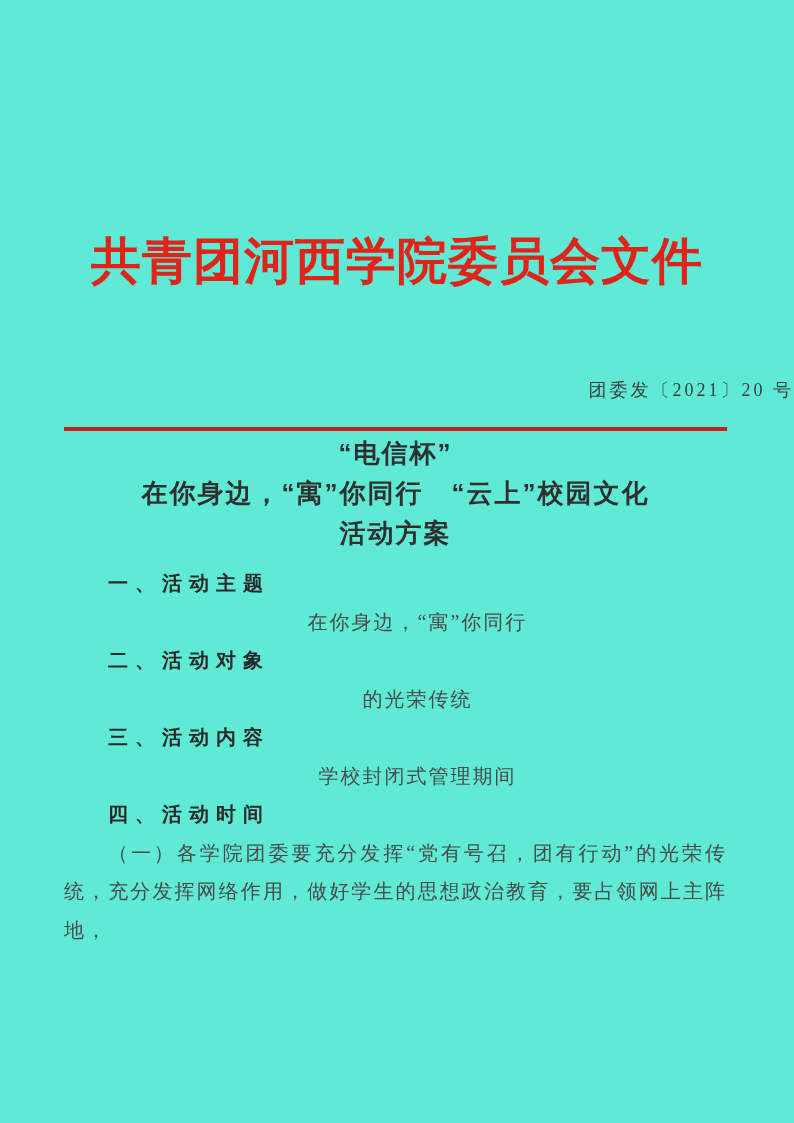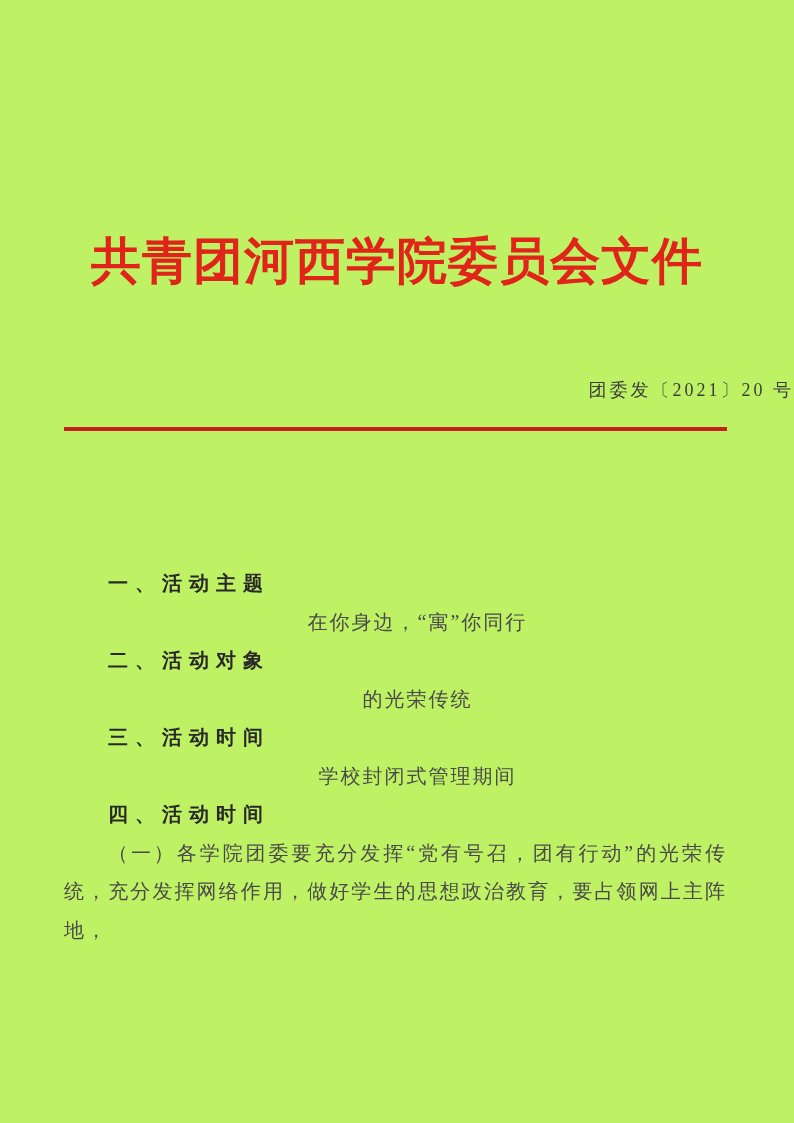--- a/index.html
+++ b/index.html
@@ -5,21 +5,21 @@
   html, body {
     margin: 0;
     padding: 0;
     background: #8a8a8a;
   }
   .page {
     position: relative;
     width: 794px;
     height: 1123px;
     margin: 0 auto;
-    background: #bef264;
+    background: #5eead4;
     overflow: hidden;
     font-family: "Liberation Serif", serif;
   }
   .org-title {
     position: absolute;
     top: 232px;
     left: 0;
     width: 100%;
     text-align: center;
     font-family: "Liberation Sans", sans-serif;
@@ -94,25 +94,30 @@
 <body>
 
 <div class="page">
 
   <div class="org-title" style="color: rgb(224, 36, 26);">共青团河西学院委员会文件</div>
 
   <div class="doc-number">团委发〔2021〕20 号</div>
 
   <div class="red-rule" style="background: rgb(194, 33, 29);"></div>
 
+  <div class="doc-title">
+    <div class="doc-title-line">“电信杯”</div>
+    <div class="doc-title-line">在你身边，“寓”你同行　“云上”校园文化</div>
+    <div class="doc-title-line">活动方案</div>
+  </div>
 
   <div class="doc-body">
     <p class="heading">一、活动主题</p>
     <p class="line">在你身边，“寓”你同行</p>
     <p class="heading">二、活动对象</p>
     <p class="line">的光荣传统</p>
-    <p class="heading">三、活动时间</p>
+    <p class="heading">三、活动内容</p>
     <p class="line">学校封闭式管理期间</p>
     <p class="heading">四、活动时间</p>
     <p class="para">（一）各学院团委要充分发挥“党有号召，团有行动”的光荣传统，充分发挥网络作用，做好学生的思想政治教育，要占领网上主阵地，</p>
   </div>
 
 </div>
 
 </body></html>

